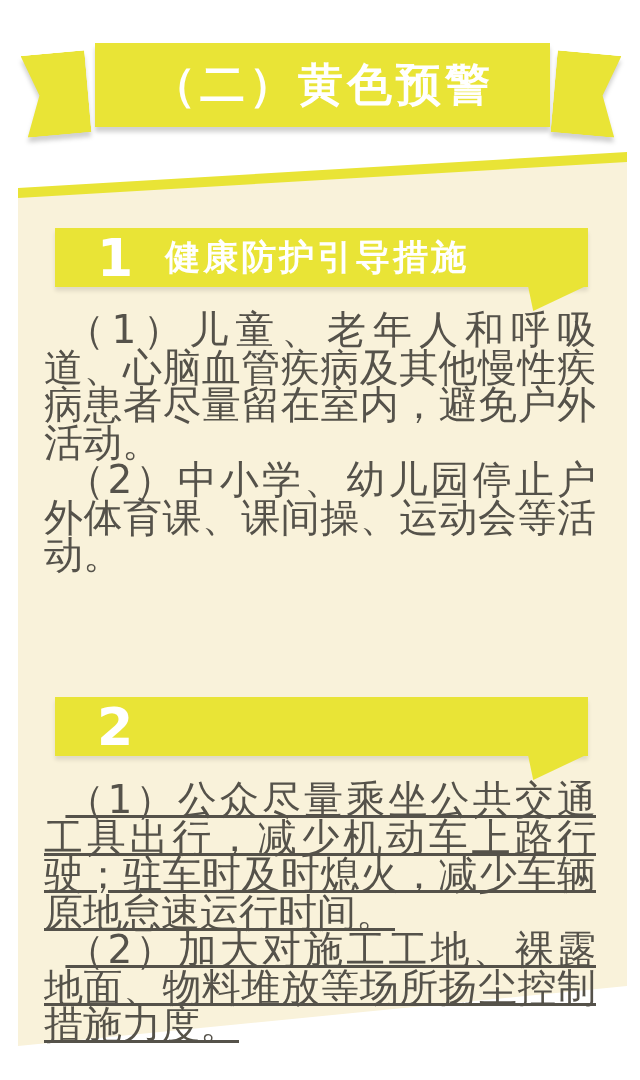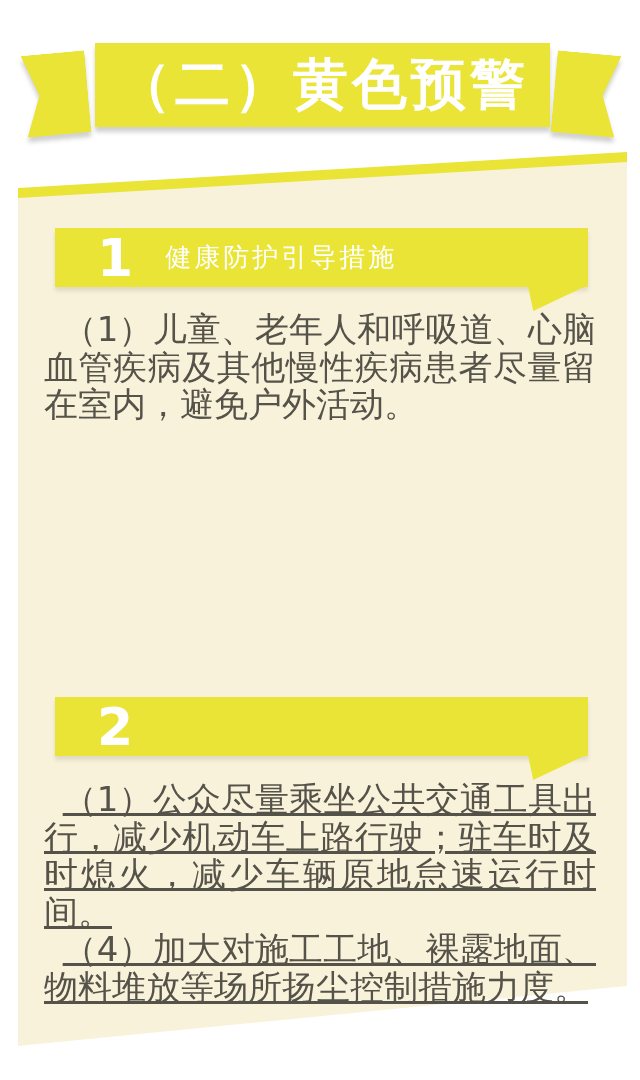--- a/index.html
+++ b/index.html
@@ -14,21 +14,21 @@
     position:relative;width:640px;height:1080px;margin:0 auto;
     background:#ffffff;overflow:hidden;
   }
 
   
   .ribbon-group{position:absolute;inset:0;filter:drop-shadow(0 5px 2px rgba(0,0,0,0.18));pointer-events:none;}
   .ribbon-main{
     position:absolute;left:95px;top:43px;width:455px;height:84px;
     background:var(--yellow);
     display:flex;align-items:center;justify-content:center;
-    color:var(--white);font-size:55px;font-weight:bold;letter-spacing:4px;
+    color:var(--white);font-size:45px;font-weight:bold;letter-spacing:4px;
     white-space:nowrap;
   }
   .ribbon-tail{position:absolute;top:53px;width:64px;height:82px;background:var(--yellow);}
   .ribbon-tail.left{
     left:24px;transform:rotate(-5deg);
     clip-path:polygon(0 0,100% 0,100% 100%,0 100%,24% 50%);
   }
   .ribbon-tail.right{
     left:554px;transform:rotate(5deg);
     clip-path:polygon(0 0,100% 0,76% 50%,100% 100%,0 100%);
@@ -59,27 +59,27 @@
     clip-path:polygon(0 0,100% 0,9% 100%);
   }
   .bar-1{top:228px;}
   .bar-2{top:697px;}
   .sec-num{
     margin-left:42px;color:var(--white);
     font-size:52px;font-weight:600;line-height:1;flex:0 0 auto;
   }
   .sec-title{
     margin-left:32px;color:var(--white);
-    font-size:26px;font-weight:normal;letter-spacing:3px;white-space:nowrap;
+    font-size:35px;font-weight:bold;letter-spacing:3px;white-space:nowrap;
   }
 
   
   .section-body{
     position:absolute;left:44px;width:552px;
-    color:var(--ink);font-size:34px;line-height:37.5px;
+    color:var(--ink);font-size:39px;line-height:37.5px;
     text-align:justify;
   }
   .body-1{top:311px;}
   .body-2{top:781px;text-decoration:underline;}
   .section-body p{margin:0;text-indent:0.55em;}
 </style>
 </head>
 <body>
 
 <div class="page">
@@ -95,24 +95,25 @@
   <div class="card"></div>
   <div class="card-strip"></div>
 
   <div class="section-bar bar-1">
     <span class="sec-num">1</span>
     <span class="sec-title">健康防护引导措施</span>
   </div>
 
   <div class="section-body body-1">
     <p>（1）儿童、老年人和呼吸道、心脑血管疾病及其他慢性疾病患者尽量留在室内，避免户外活动。</p>
+    <p>（2）中小学、幼儿园停止户外体育课、课间操、运动会等活动。</p>
   </div>
 
   <div class="section-bar bar-2">
     <span class="sec-num">2</span>
   </div>
 
   <div class="section-body body-2">
     <p>（1）公众尽量乘坐公共交通工具出行，减少机动车上路行驶；驻车时及时熄火，减少车辆原地怠速运行时间。</p>
-    <p>（4）加大对施工工地、裸露地面、物料堆放等场所扬尘控制措施力度。</p>
+    <p>（2）加大对施工工地、裸露地面、物料堆放等场所扬尘控制措施力度。</p>
   </div>
 
 </div>
 
 </body></html>

